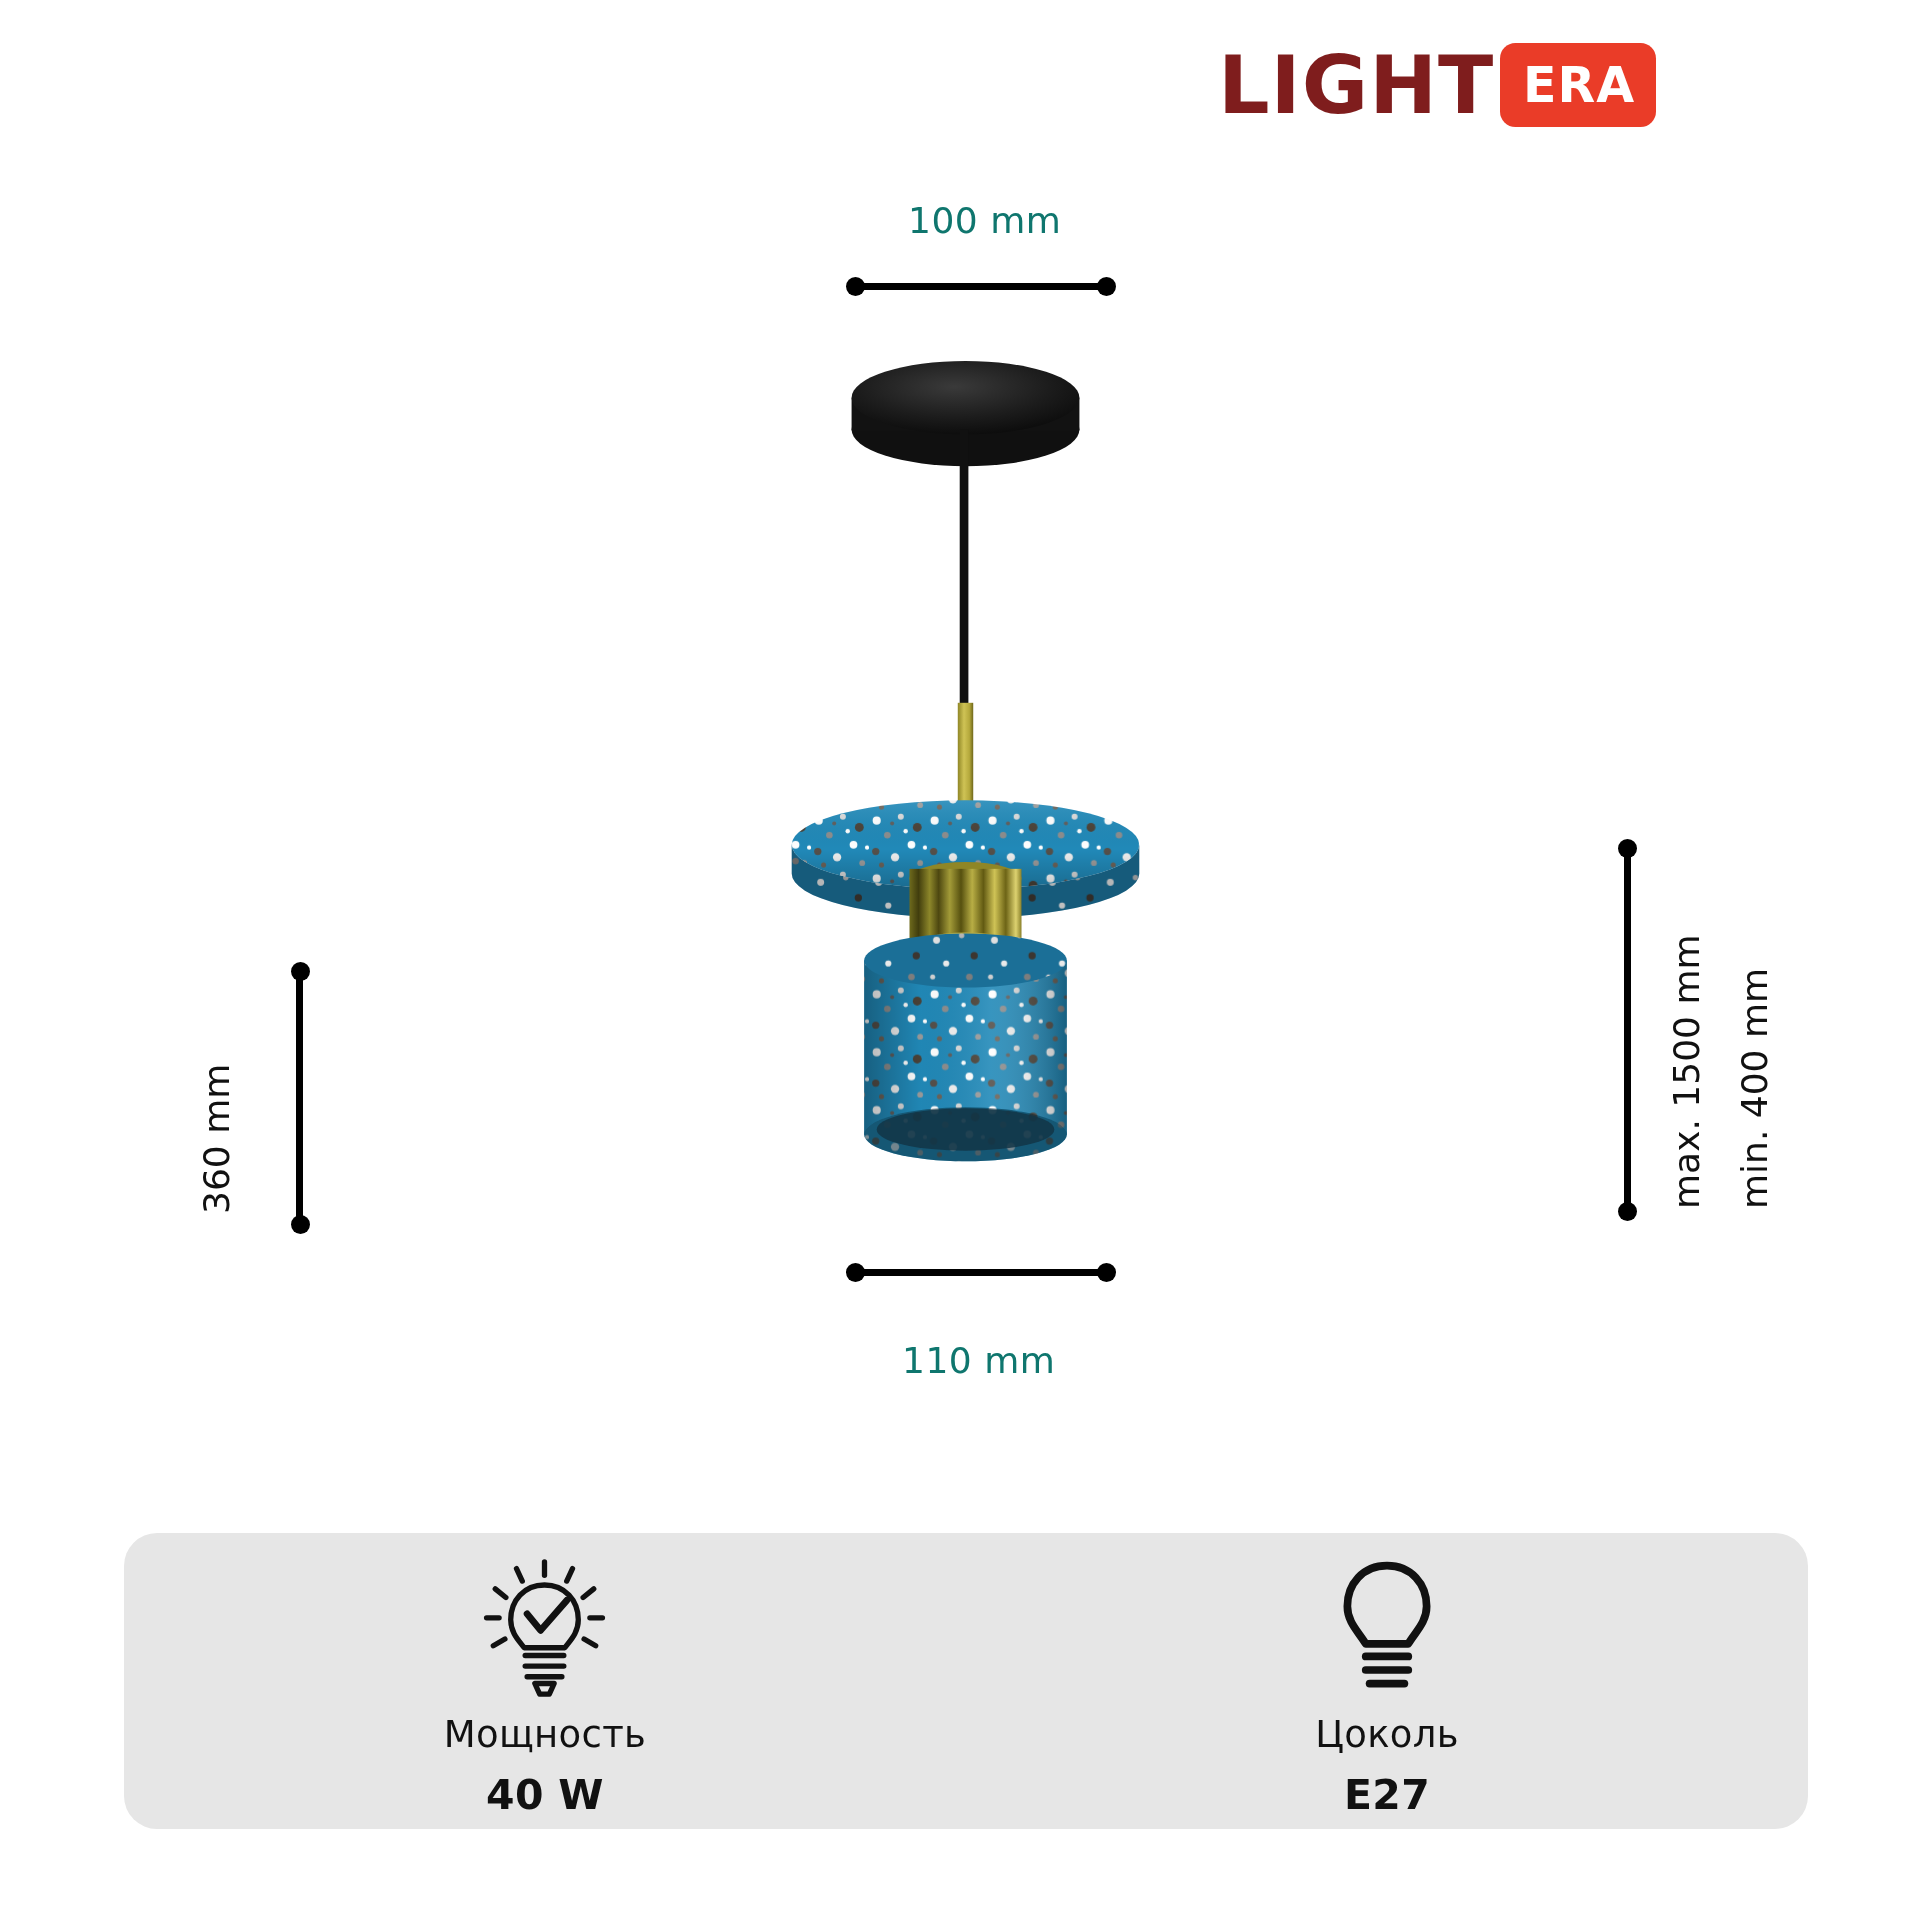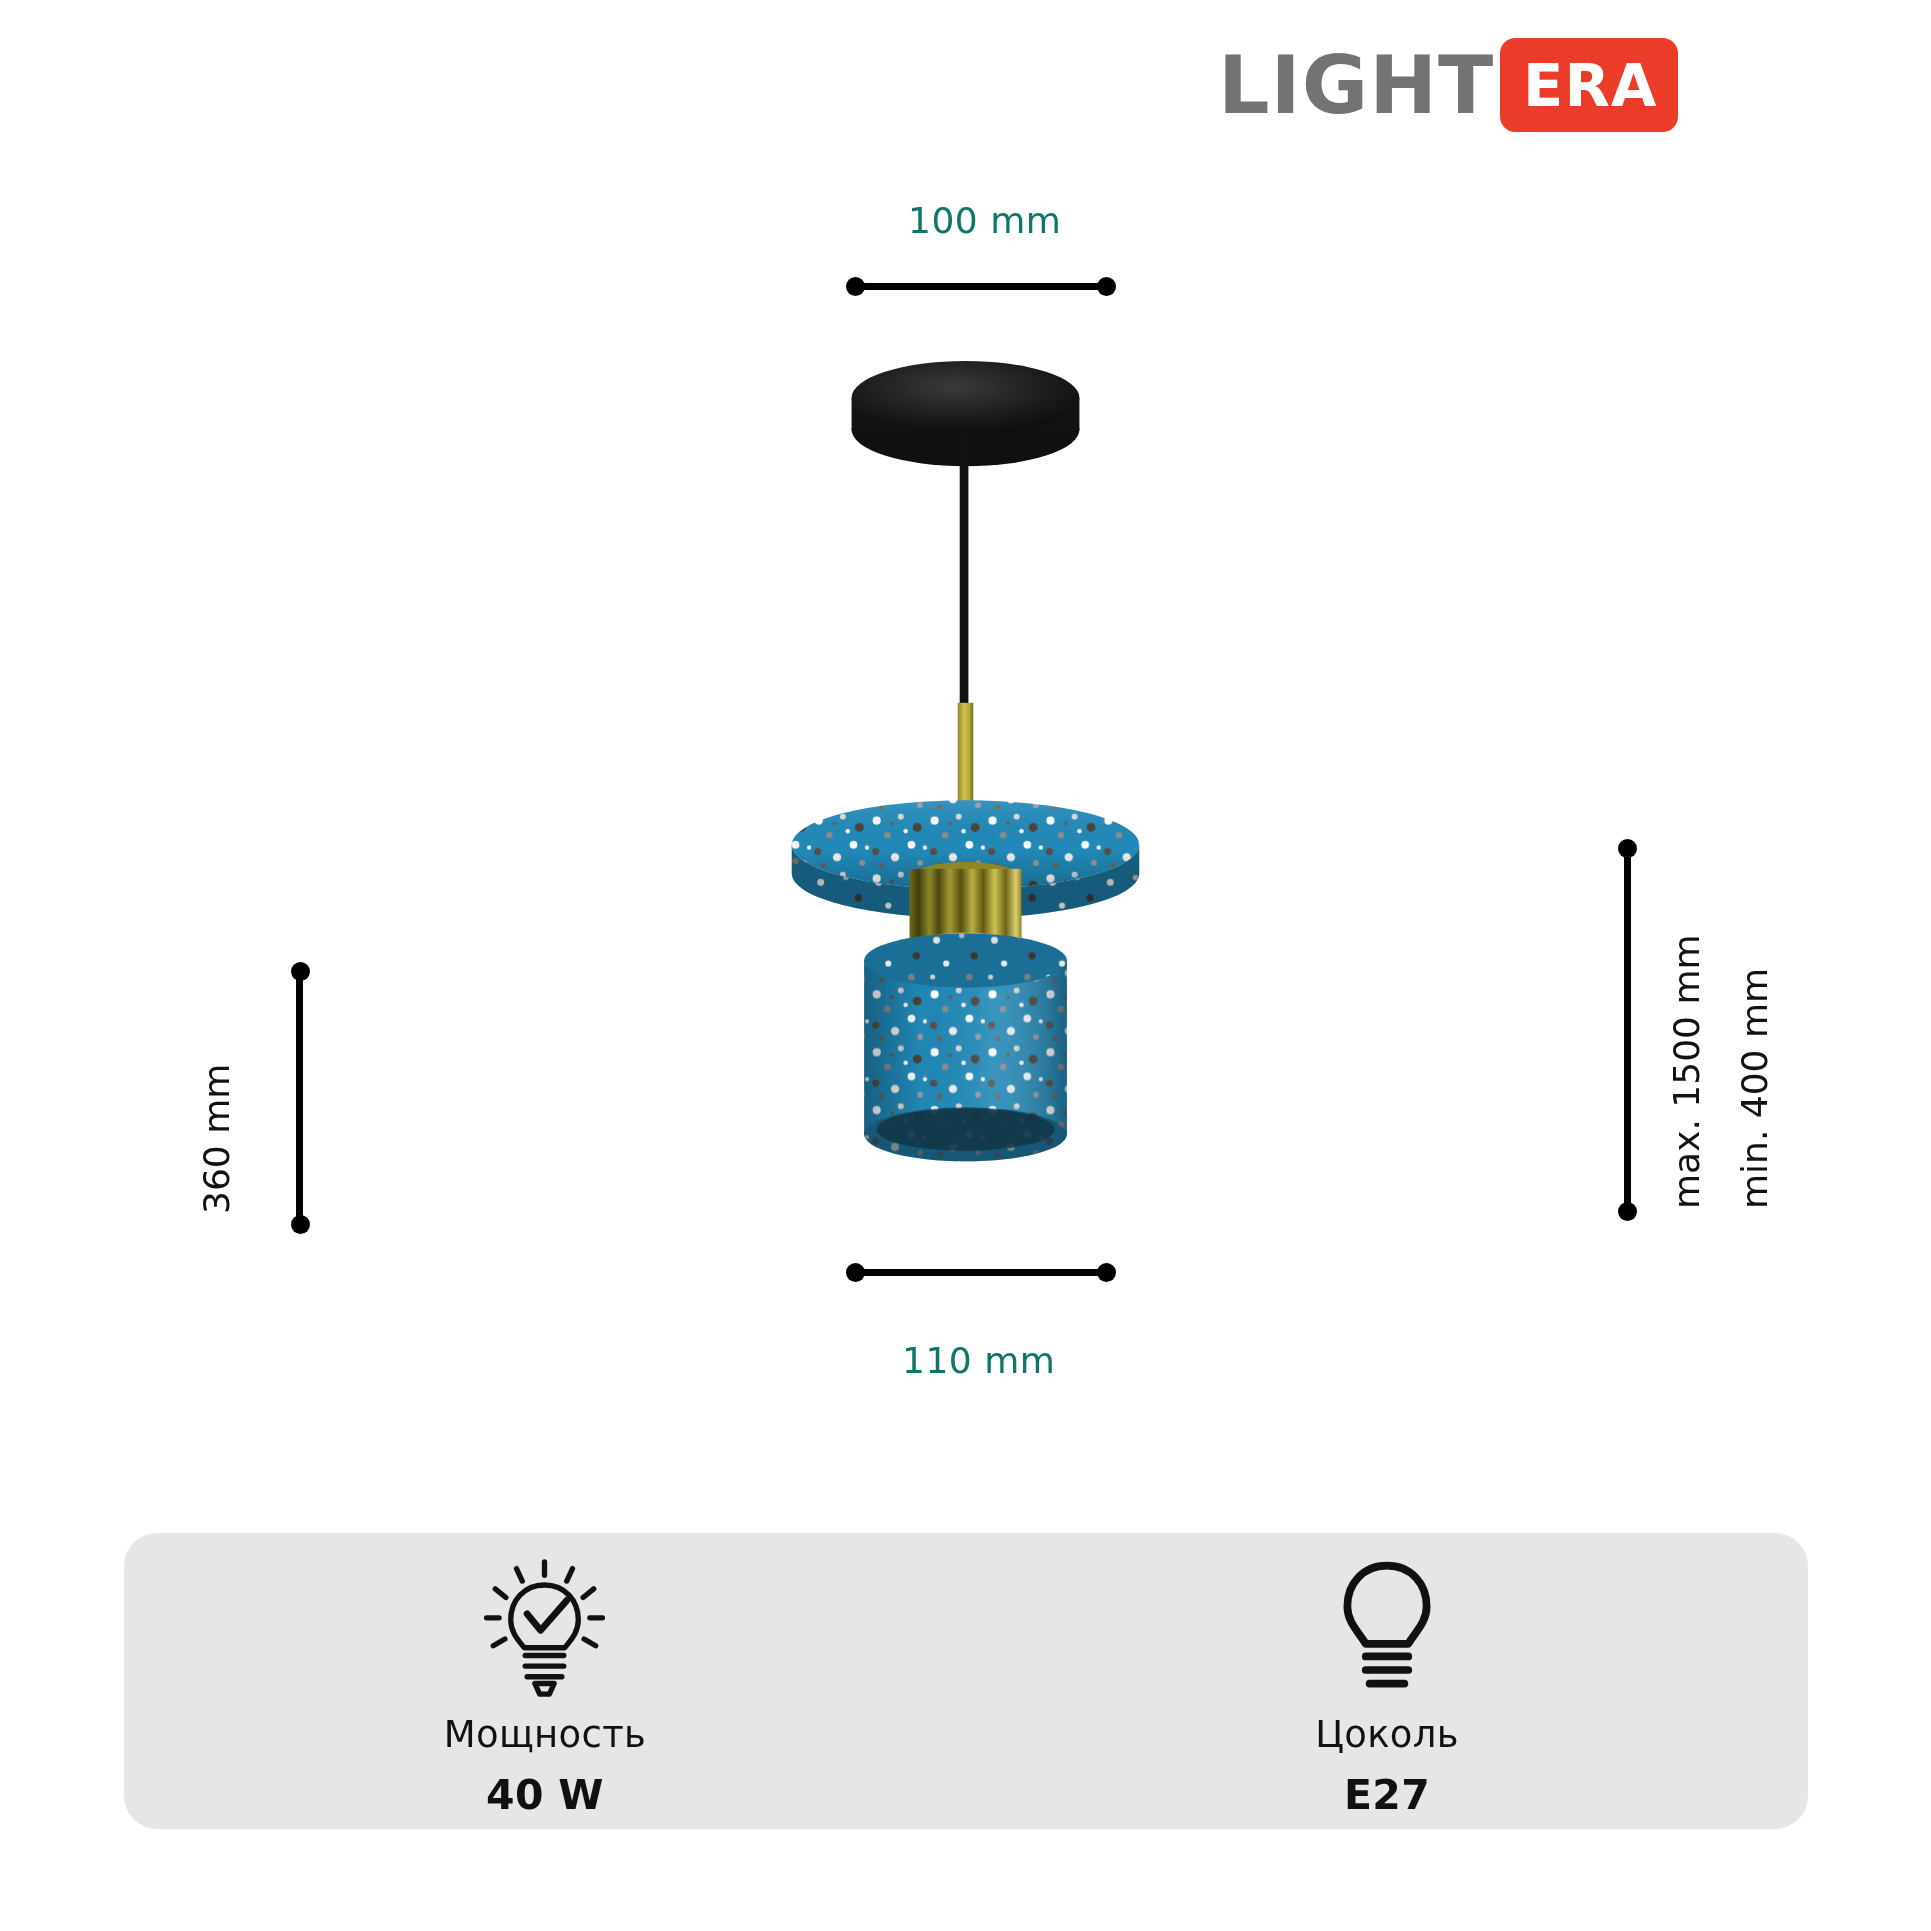--- a/index.html
+++ b/index.html
@@ -24,33 +24,33 @@
     height: 108px;
     display: flex;
     align-items: center;
   }
   #logo-light {
     font-family: "DejaVu Sans", "Liberation Sans", sans-serif;
     font-size: 81px;
     font-weight: 700;
     letter-spacing: 1px;
     line-height: 1;
-    color: #737373;
+    color: #7f1d1d;
     padding-right: 5.8px;
   }
   #logo-era-box {
     background: #ea3c28;
     border-radius: 15.4px;
     padding: 17.4px 21px 17.4px 23px;
     display: flex;
     align-items: center;
   }
   #logo-era {
     font-family: "DejaVu Sans", "Liberation Sans", sans-serif;
-    font-size: 59px;
+    font-size: 49px;
     font-weight: 700;
     letter-spacing: 1px;
     line-height: 1;
     color: #ffffff;
   }
 
   
   .dim-label {
     position: absolute;
     font-size: 36px;

